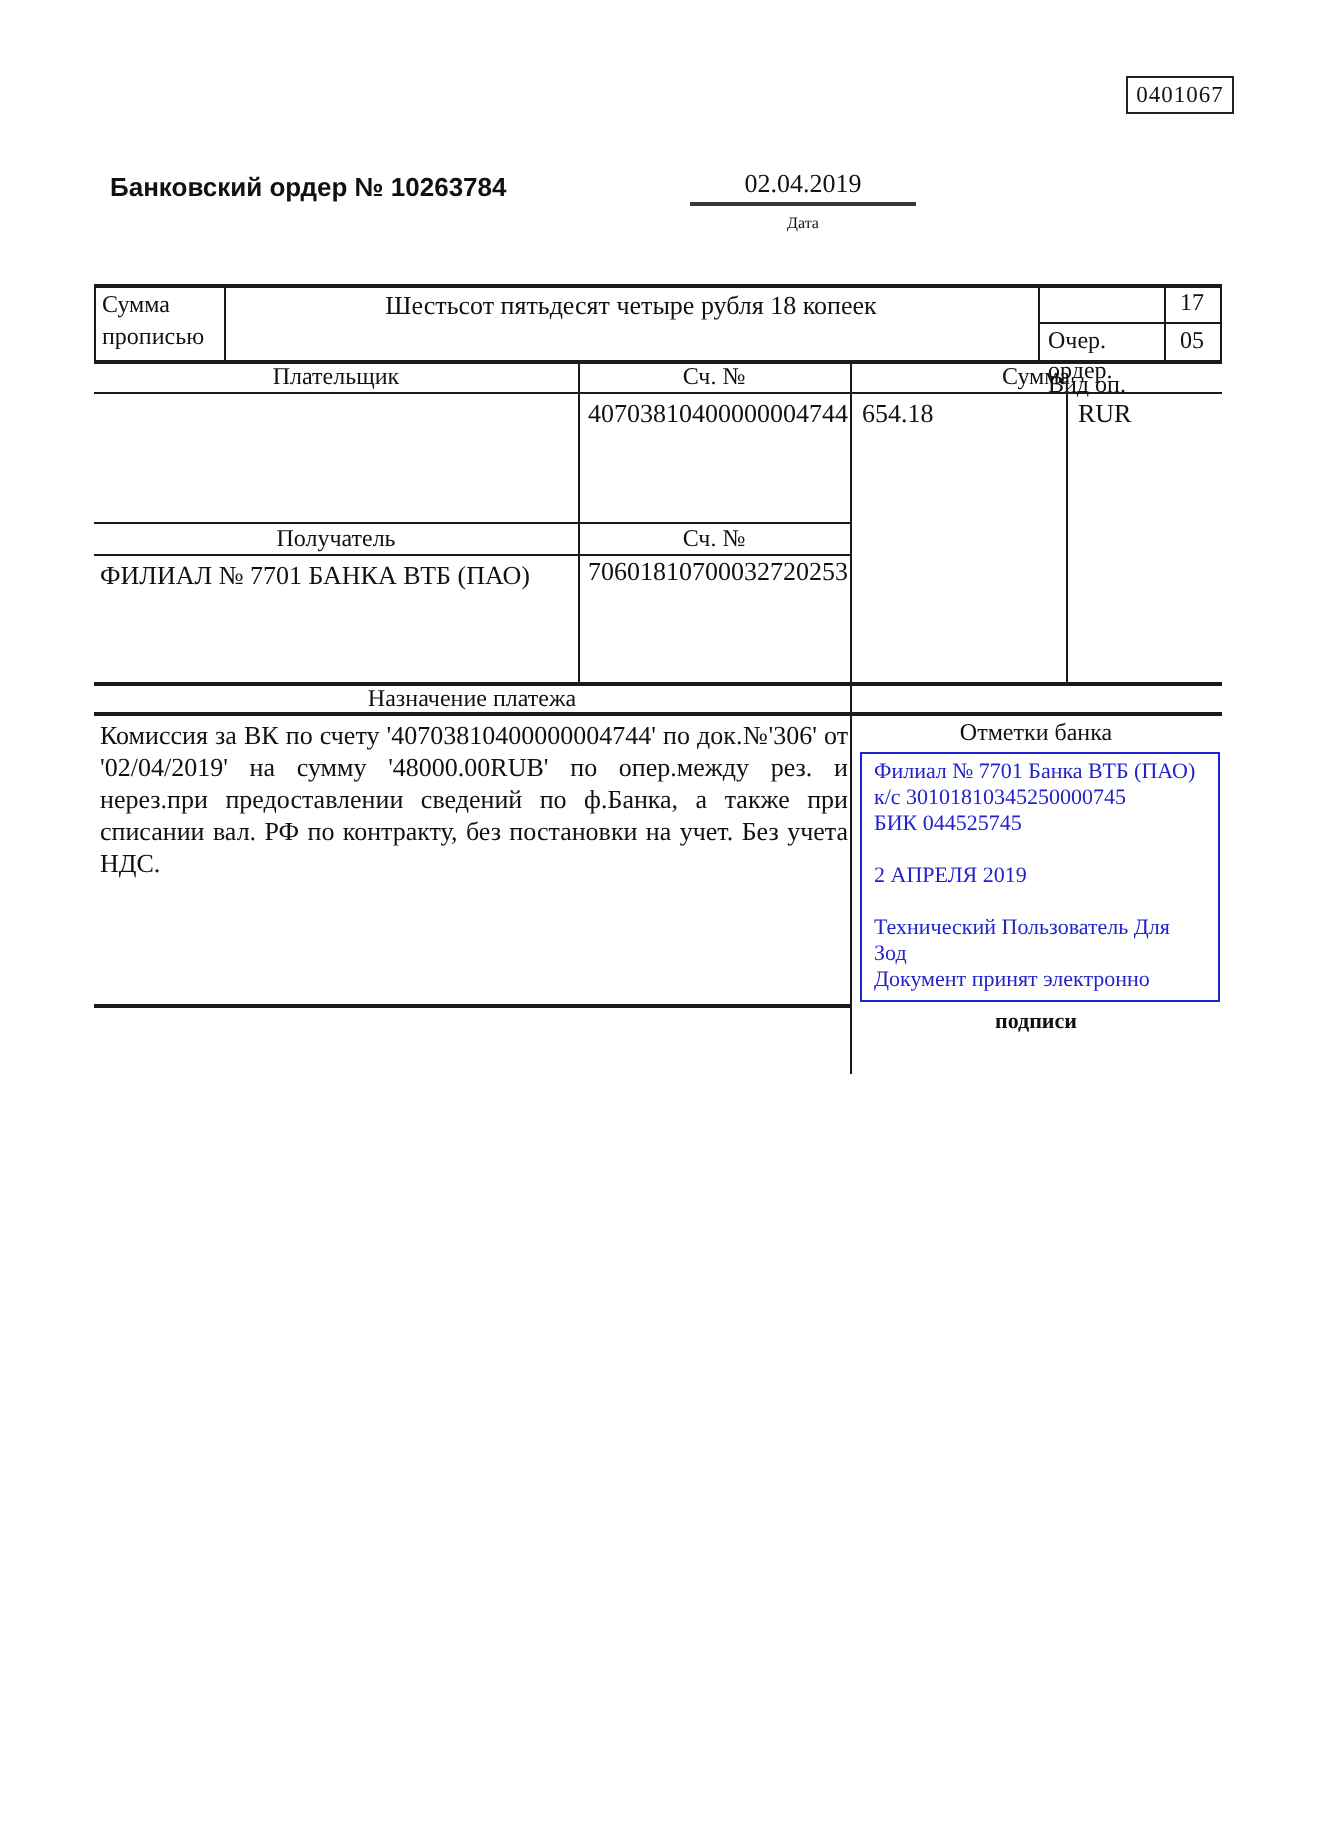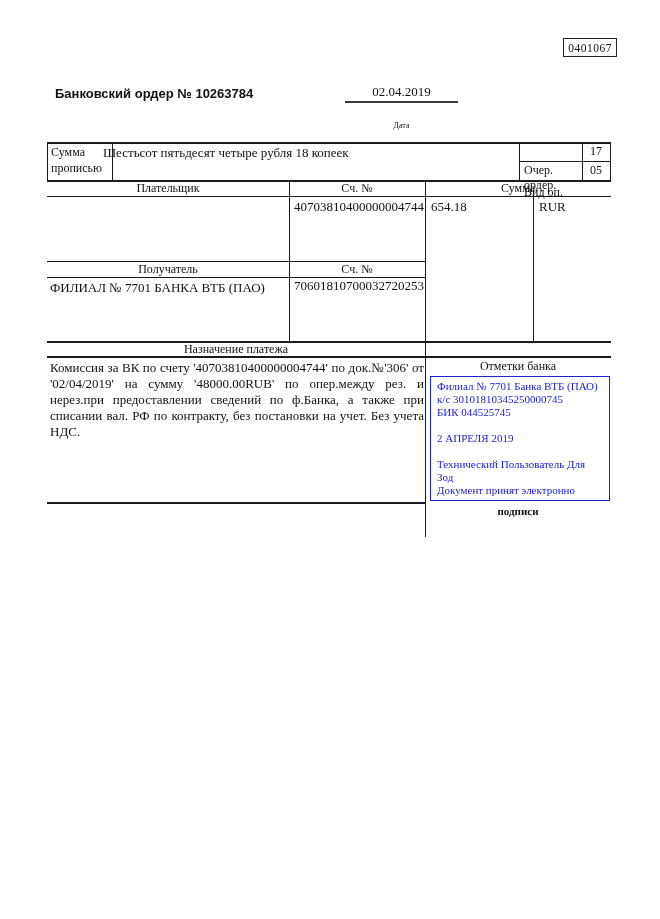--- a/index.html
+++ b/index.html
@@ -14,21 +14,21 @@
     position:absolute; left:563px; top:38px; width:52px; height:17px;
     border:1px solid #222; font-size:11.5px; display:flex;
     align-items:center; justify-content:center; letter-spacing:0.5px;
   }
   .title {
     position:absolute; left:55px; top:86px;
     font-family:"Liberation Sans", sans-serif; font-weight:bold; font-size:13px;
   }
   .date-block { position:absolute; left:345px; top:84px; width:113px; text-align:center; }
   .date-value { font-size:13px; display:block; padding-bottom:1px; border-bottom:2px solid #3a3a3a; }
-  .date-label { font-size:8px; display:block; padding-top:18px; }
+  .date-label { font-size:8px; display:block; padding-top:4px; }
 
   .doc-table { position:absolute; left:47px; top:142px; width:564px; height:420px; font-size:13px; }
   .cell { position:absolute; }
   .cc { display:flex; align-items:center; justify-content:center; text-align:center; }
   .small { font-size:12px; }
   .hdr { font-size:12px; }
   .purpose-text {
     position:absolute; left:3px; top:218px; width:374px;
     font-size:13px; line-height:16px; text-align:justify;
   }
@@ -71,21 +71,21 @@
     <div class="vline" style="left:535px;top:0;width:1px;height:38px;"></div>
     <div class="vline" style="left:563px;top:0;width:1px;height:38px;"></div>
     <div class="vline" style="left:242px;top:38px;width:1px;height:161px;"></div>
     <div class="vline" style="left:378px;top:38px;width:1px;height:357px;"></div>
     <div class="vline" style="left:486px;top:54px;width:1px;height:145px;"></div>
 
     <div class="cell small" style="left:4px;top:2px;width:58px;line-height:16px;">
       <div>Сумма</div>
       <div>прописью</div>
     </div>
-    <div class="cell" style="left:56px;top:3px;width:395px;">Шестьсот пятьдесят четыре рубля 18 копеек</div>
+    <div class="cell" style="left:71px;top:3px;width:395px;text-align:center;">Шестьсот пятьдесят четыре рубля 18 копеек</div>
 
     <div class="cell hdr" style="left:477px;top:2px;width:55px;margin-top:41px;">Вид оп.</div>
     <div class="cell hdr cc" style="left:535px;top:2px;width:28px;">17</div>
     <div class="cell hdr" style="left:477px;top:21px;width:58px;">Очер. ордер.</div>
     <div class="cell hdr cc" style="left:535px;top:21px;width:28px;">05</div>
 
     <div class="cell hdr cc" style="left:0;top:39px;width:242px;height:15px;">Плательщик</div>
     <div class="cell hdr cc" style="left:242px;top:39px;width:136px;height:15px;">Сч. №</div>
     <div class="cell hdr cc" style="left:378px;top:39px;width:186px;height:15px;">Сумма</div>
 

